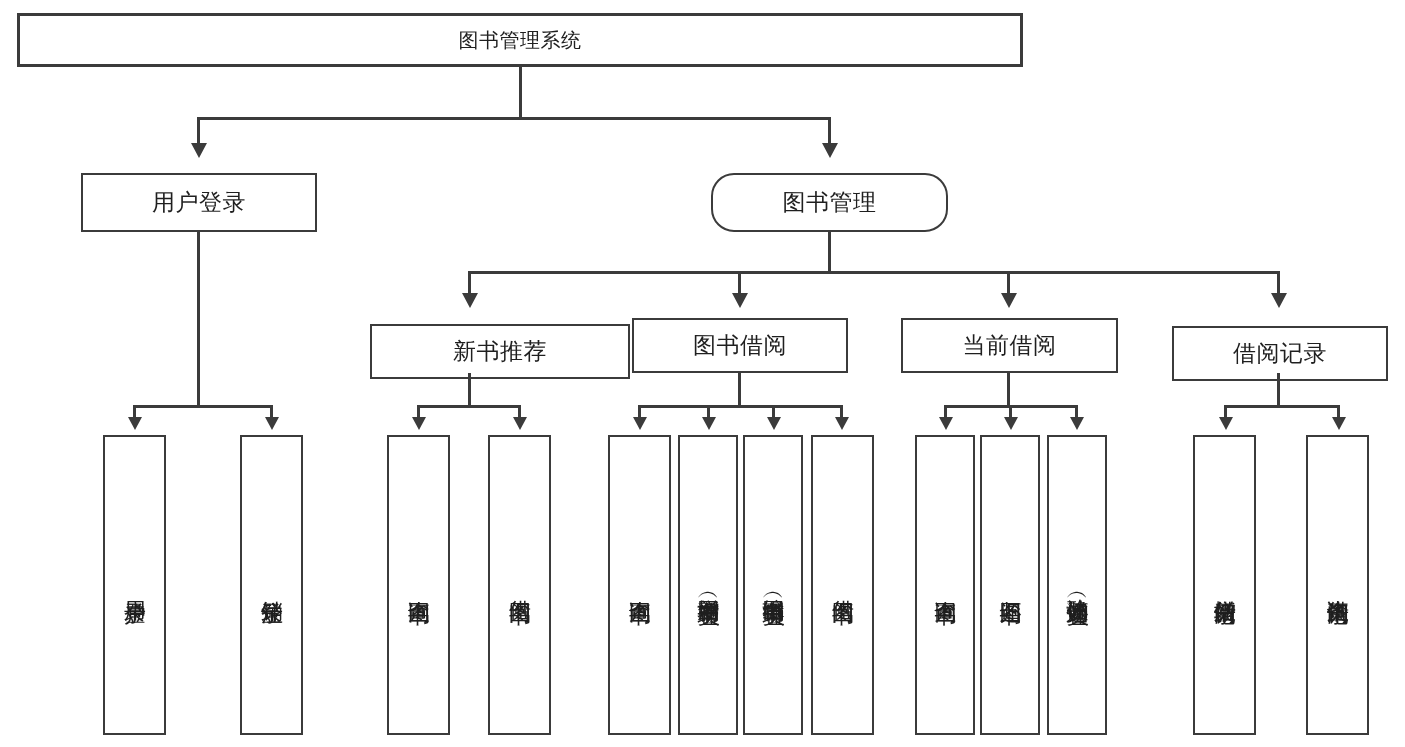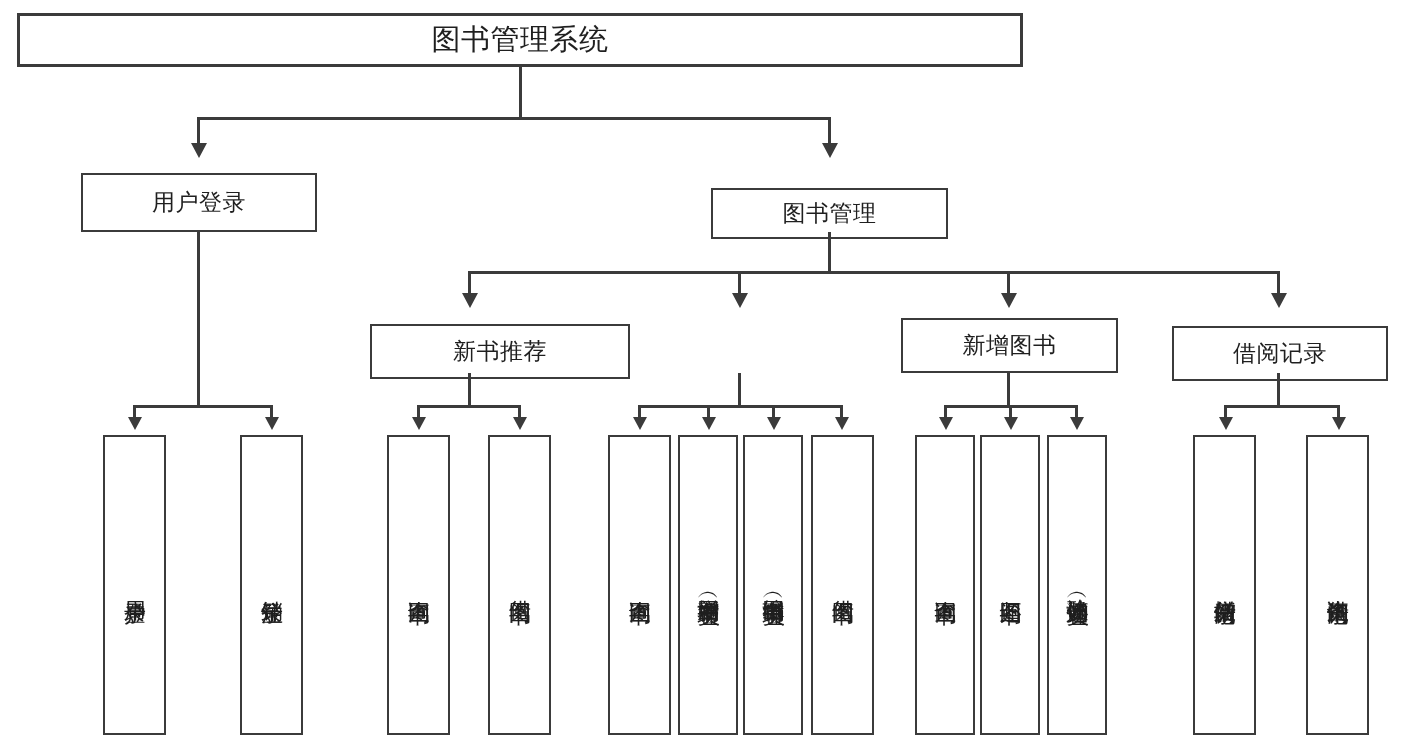--- a/index.html
+++ b/index.html
@@ -33,21 +33,21 @@
     border-width: 3px;
   }
   .node .label-h {
     font-size: 23px;
     line-height: 1.15;
     letter-spacing: 0.5px;
     white-space: nowrap;
     color: #1f1f1f;
   }
   .node.root .label-h {
-    font-size: 29px;
+    font-size: 20px;
   }
   
   .node.leaf {
     align-items: center;
     justify-content: center;
     padding: 6px 0;
   }
   .node.leaf .label-v {
     writing-mode: vertical-rl;
     text-orientation: upright;
@@ -102,21 +102,21 @@
   <div class="seg v" style="left:518.5px; top:67px; height:50px;"></div>
   <div class="seg h" style="left:197px; top:117px; width:633px;"></div>
   <div class="seg v" style="left:197px; top:117px; height:26px;"></div>
   <div class="seg v" style="left:828px; top:117px; height:26px;"></div>
   <div class="arrow" style="left:190.5px; top:143px;"></div>
   <div class="arrow" style="left:821.5px; top:143px;"></div>
 
   <div class="node" style="left:81px; top:173px; width:236px; height:59px;">
     <span class="label-h">用户登录</span>
   </div>
-  <div class="node" style="left:711px; top:188px; width:237px; height:51px;">
+  <div class="node" style="left:711px; top:173px; width:237px; height:59px;border-radius:23px;">
     <span class="label-h">图书管理</span>
   </div>
 
   <div class="seg v" style="left:197px; top:232px; height:176px;"></div>
   <div class="seg h" style="left:133px; top:405px; width:140px;"></div>
   <div class="seg v" style="left:133px; top:405px; height:12px;"></div>
   <div class="seg v" style="left:270px; top:405px; height:12px;"></div>
   <div class="arrow small" style="left:127.5px; top:417px;"></div>
   <div class="arrow small" style="left:264.5px; top:417px;"></div>
 
@@ -127,22 +127,25 @@
   <div class="seg v" style="left:1007px; top:271px; height:22px;"></div>
   <div class="seg v" style="left:1277px; top:271px; height:22px;"></div>
   <div class="arrow" style="left:461.5px; top:293px;"></div>
   <div class="arrow" style="left:731.5px; top:293px;"></div>
   <div class="arrow" style="left:1000.5px; top:293px;"></div>
   <div class="arrow" style="left:1270.5px; top:293px;"></div>
 
   <div class="node" style="left:362px; top:324px; width:260px; height:55px;margin-left:8px;">
     <span class="label-h">新书推荐</span>
   </div>
+  <div class="node" style="left:632px; top:318px; width:216px; height:55px;">
+    <span class="label-h">图书借阅</span>
+  </div>
   <div class="node" style="left:901px; top:318px; width:217px; height:55px;">
-    <span class="label-h">新增图书</span>
+    <span class="label-h">当前借阅</span>
   </div>
   <div class="node" style="left:1172px; top:318px; width:216px; height:55px;margin-top:8px;">
     <span class="label-h">借阅记录</span>
   </div>
 
   <div class="seg v" style="left:468px; top:373px; height:35px;"></div>
   <div class="seg h" style="left:417px; top:405px; width:104px;"></div>
   <div class="seg v" style="left:417px; top:405px; height:12px;"></div>
   <div class="seg v" style="left:518px; top:405px; height:12px;"></div>
   <div class="arrow small" style="left:411.5px; top:417px;"></div>

